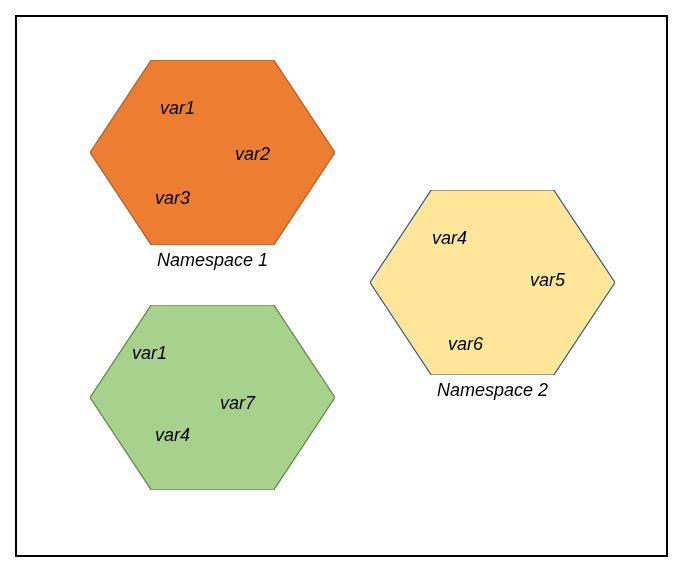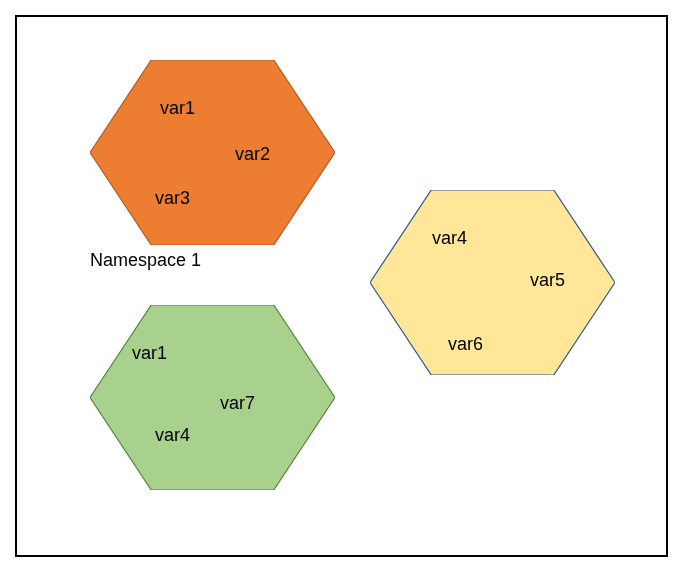--- a/index.html
+++ b/index.html
@@ -6,40 +6,42 @@
       margin: 0;
       padding: 0;
       font-family: "Segoe UI", Arial, sans-serif;
       font-size: 18px;
     }
     .canvas {
       position: relative;
       width: 683px;
       height: 572px;
       background: #ffffff;
+      font-style: italic;
     }
     .frame {
       position: absolute;
       left: 15px;
       top: 15px;
       width: 653px;
       height: 542px;
       border: 2px solid #000;
       box-sizing: border-box;
     }
     .namespace {
       position: absolute;
     }
     .hex {
       position: absolute;
       left: 0;
       top: 0;
     }
     .ns-label {
       position: absolute;
+      text-align: center;
       width: 100%;
     }
     .var-label {
       position: absolute;
       white-space: nowrap;
     }
   </style>
 </head>
 <body>
 
@@ -54,20 +56,21 @@
       <div class="var-label" style="left: 65px; top: 128px;">var3</div>
       <div class="ns-label" style="top: 190px;">Namespace 1</div>
     </div>
     <div class="namespace" style="left: 370px; top: 190px; width: 245px; height: 215px;">
       <svg class="hex" width="245" height="185">
         <path d="M 61.25 0 L 183.75 0 L 245 92.5 L 183.75 185 L 61.25 185 L 0 92.5 Z" fill="#FFE699" stroke="#2E528F" stroke-width="1.2"></path>
       </svg>
       <div class="var-label" style="left: 62px; top: 38px;">var4</div>
       <div class="var-label" style="left: 160px; top: 80px;">var5</div>
       <div class="var-label" style="left: 78px; top: 144px;">var6</div>
+      <div class="ns-label" style="top: 190px;">Namespace 2</div>
     </div>
     <div class="namespace" style="left: 90px; top: 305px; width: 245px; height: 215px;">
       <svg class="hex" width="245" height="185">
         <path d="M 61.25 0 L 183.75 0 L 245 92.5 L 183.75 185 L 61.25 185 L 0 92.5 Z" fill="#A9D18E" stroke="#548235" stroke-width="1.2"></path>
       </svg>
       <div class="var-label" style="left: 42px; top: 38px;">var1</div>
       <div class="var-label" style="left: 130px; top: 88px;">var7</div>
       <div class="var-label" style="left: 65px; top: 120px;">var4</div>
     </div>
   </div>

